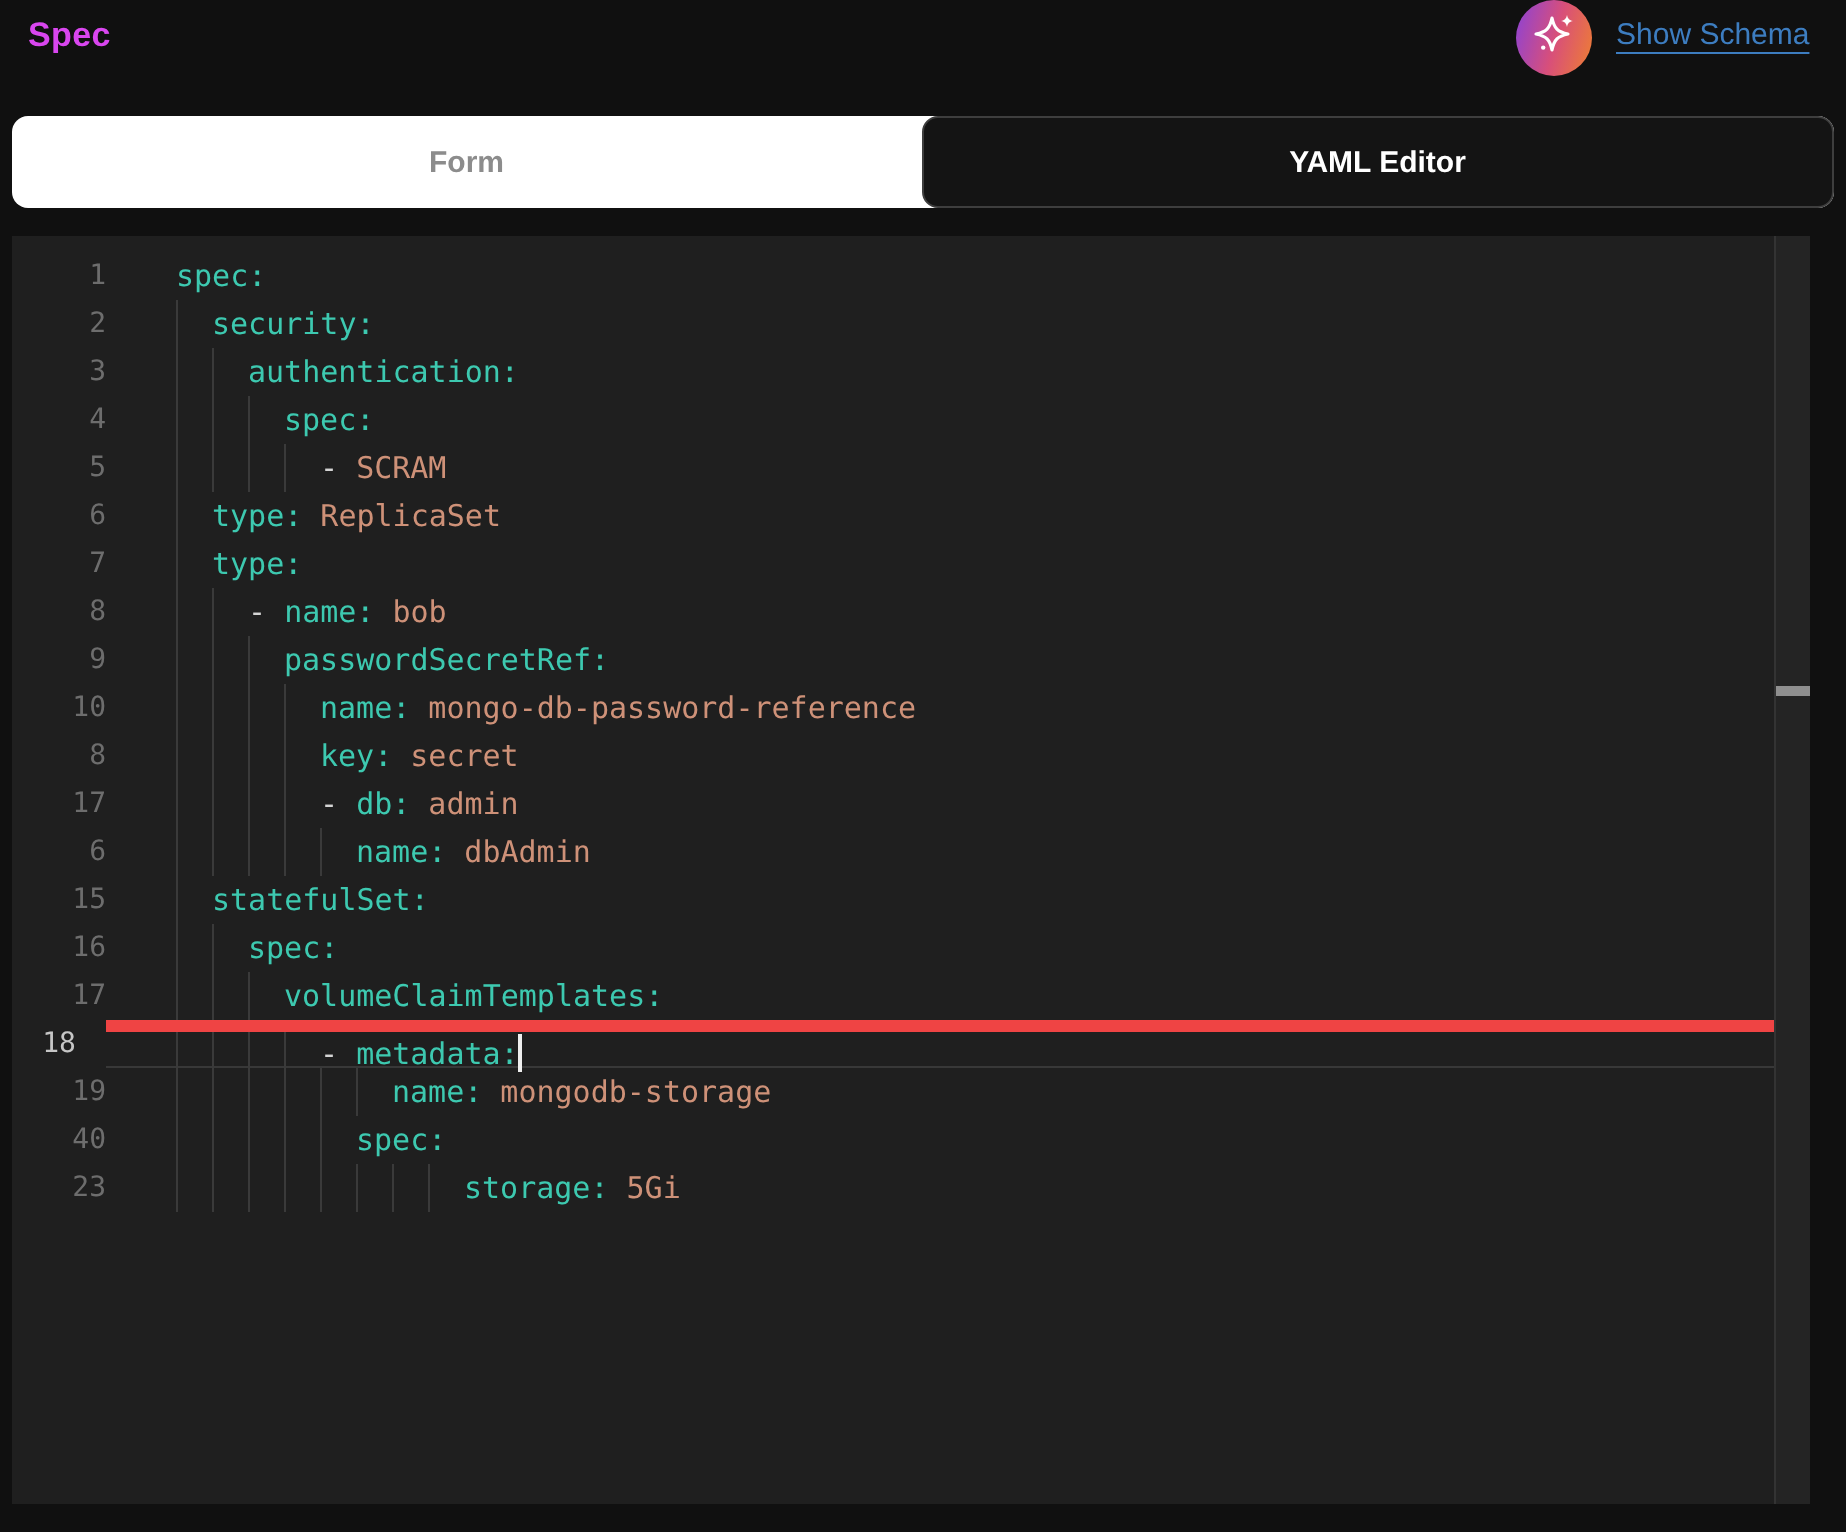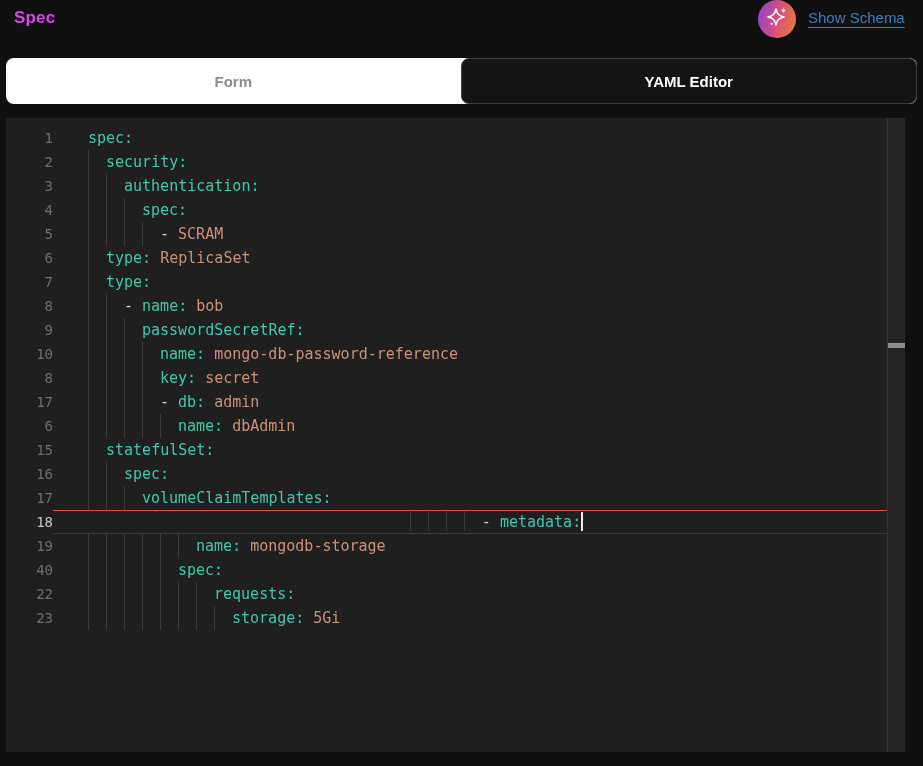--- a/index.html
+++ b/index.html
@@ -21,23 +21,23 @@
   .tab{flex:1;display:flex;align-items:center;justify-content:center;font-size:15px;
     color:#8c8c8c;font-weight:600;border-radius:8px;cursor:pointer;box-sizing:border-box;}
   .tab.active{background:#141414;border:1px solid #3e3e3e;color:#ffffff;font-weight:700;}
 
   
   .editor{position:absolute;left:6px;top:118px;width:899px;height:634px;background:var(--ed-bg,#1f1f1f);
     font-family:"DejaVu Sans Mono","Liberation Mono",monospace;font-size:15px;overflow:hidden;}
   .lines{padding-top:8px;}
   .line{display:flex;height:24px;}
   .ln{width:47px;text-align:right;font-size:14px;line-height:24px;color:var(--ln,#6d6d6d);flex:none;user-select:none;}
-  .line.current .ln{color:var(--ln-active,#c6c6c6);}
+  .line.current .ln{color:var(--ln-active,#c6c6c6);text-align:center;}
   .code{flex:1;padding-left:35px;white-space:pre;line-height:24px;color:#d4d4d4;}
-  .line.current .code{border-top:1px solid #ef4444;border-bottom:1px solid #383838;box-sizing:border-box;line-height:22px;text-align:center;}
+  .line.current .code{border-top:6px solid #ef4444;border-bottom:1px solid #383838;box-sizing:border-box;line-height:22px;}
   .ind{display:inline-block;height:24px;vertical-align:top;
     background:repeating-linear-gradient(to right,var(--guide,#3a3a3a) 0 1px,transparent 1px 18px);}
   .line.current .ind{height:20px;}
   .tok-key{color:var(--key,#3dc9b0);}
   .tok-val{color:var(--val,#ce9178);}
   .tok-dash{color:var(--dash,#d4d4d4);}
   .cursor{display:inline-block;width:2px;height:19px;background:#eeeeee;vertical-align:-4px;}
 
   .scrollbar{position:absolute;right:0;top:0;bottom:0;width:18px;background:#242424;border-left:1px solid #333333;box-sizing:border-box;}
   .scroll-marker{position:absolute;left:0;right:0;top:225px;height:5px;background:#8f8f8f;}
@@ -140,24 +140,20 @@
         </div>
         <div class="line">
           <div class="ln">19</div>
           <div class="code"><span class="ind" style="width: 108px;"></span><span class="tok-key">name:</span><span class="tok-val"> mongodb-storage</span></div>
         </div>
         <div class="line">
           <div class="ln">40</div>
           <div class="code"><span class="ind" style="width: 90px;"></span><span class="tok-key">spec:</span></div>
         </div>
         <div class="line">
-          <div class="ln">22</div>
-          <div class="code"><span class="ind" style="width: 126px;"></span><span class="tok-key">requests:</span></div>
-        </div>
-        <div class="line">
           <div class="ln">23</div>
           <div class="code"><span class="ind" style="width: 144px;"></span><span class="tok-key">storage:</span><span class="tok-val"> 5Gi</span></div>
         </div>
       </div>
     <div class="scrollbar">
       <div class="scroll-marker"></div>
     </div>
   </div>
 
 </div>

